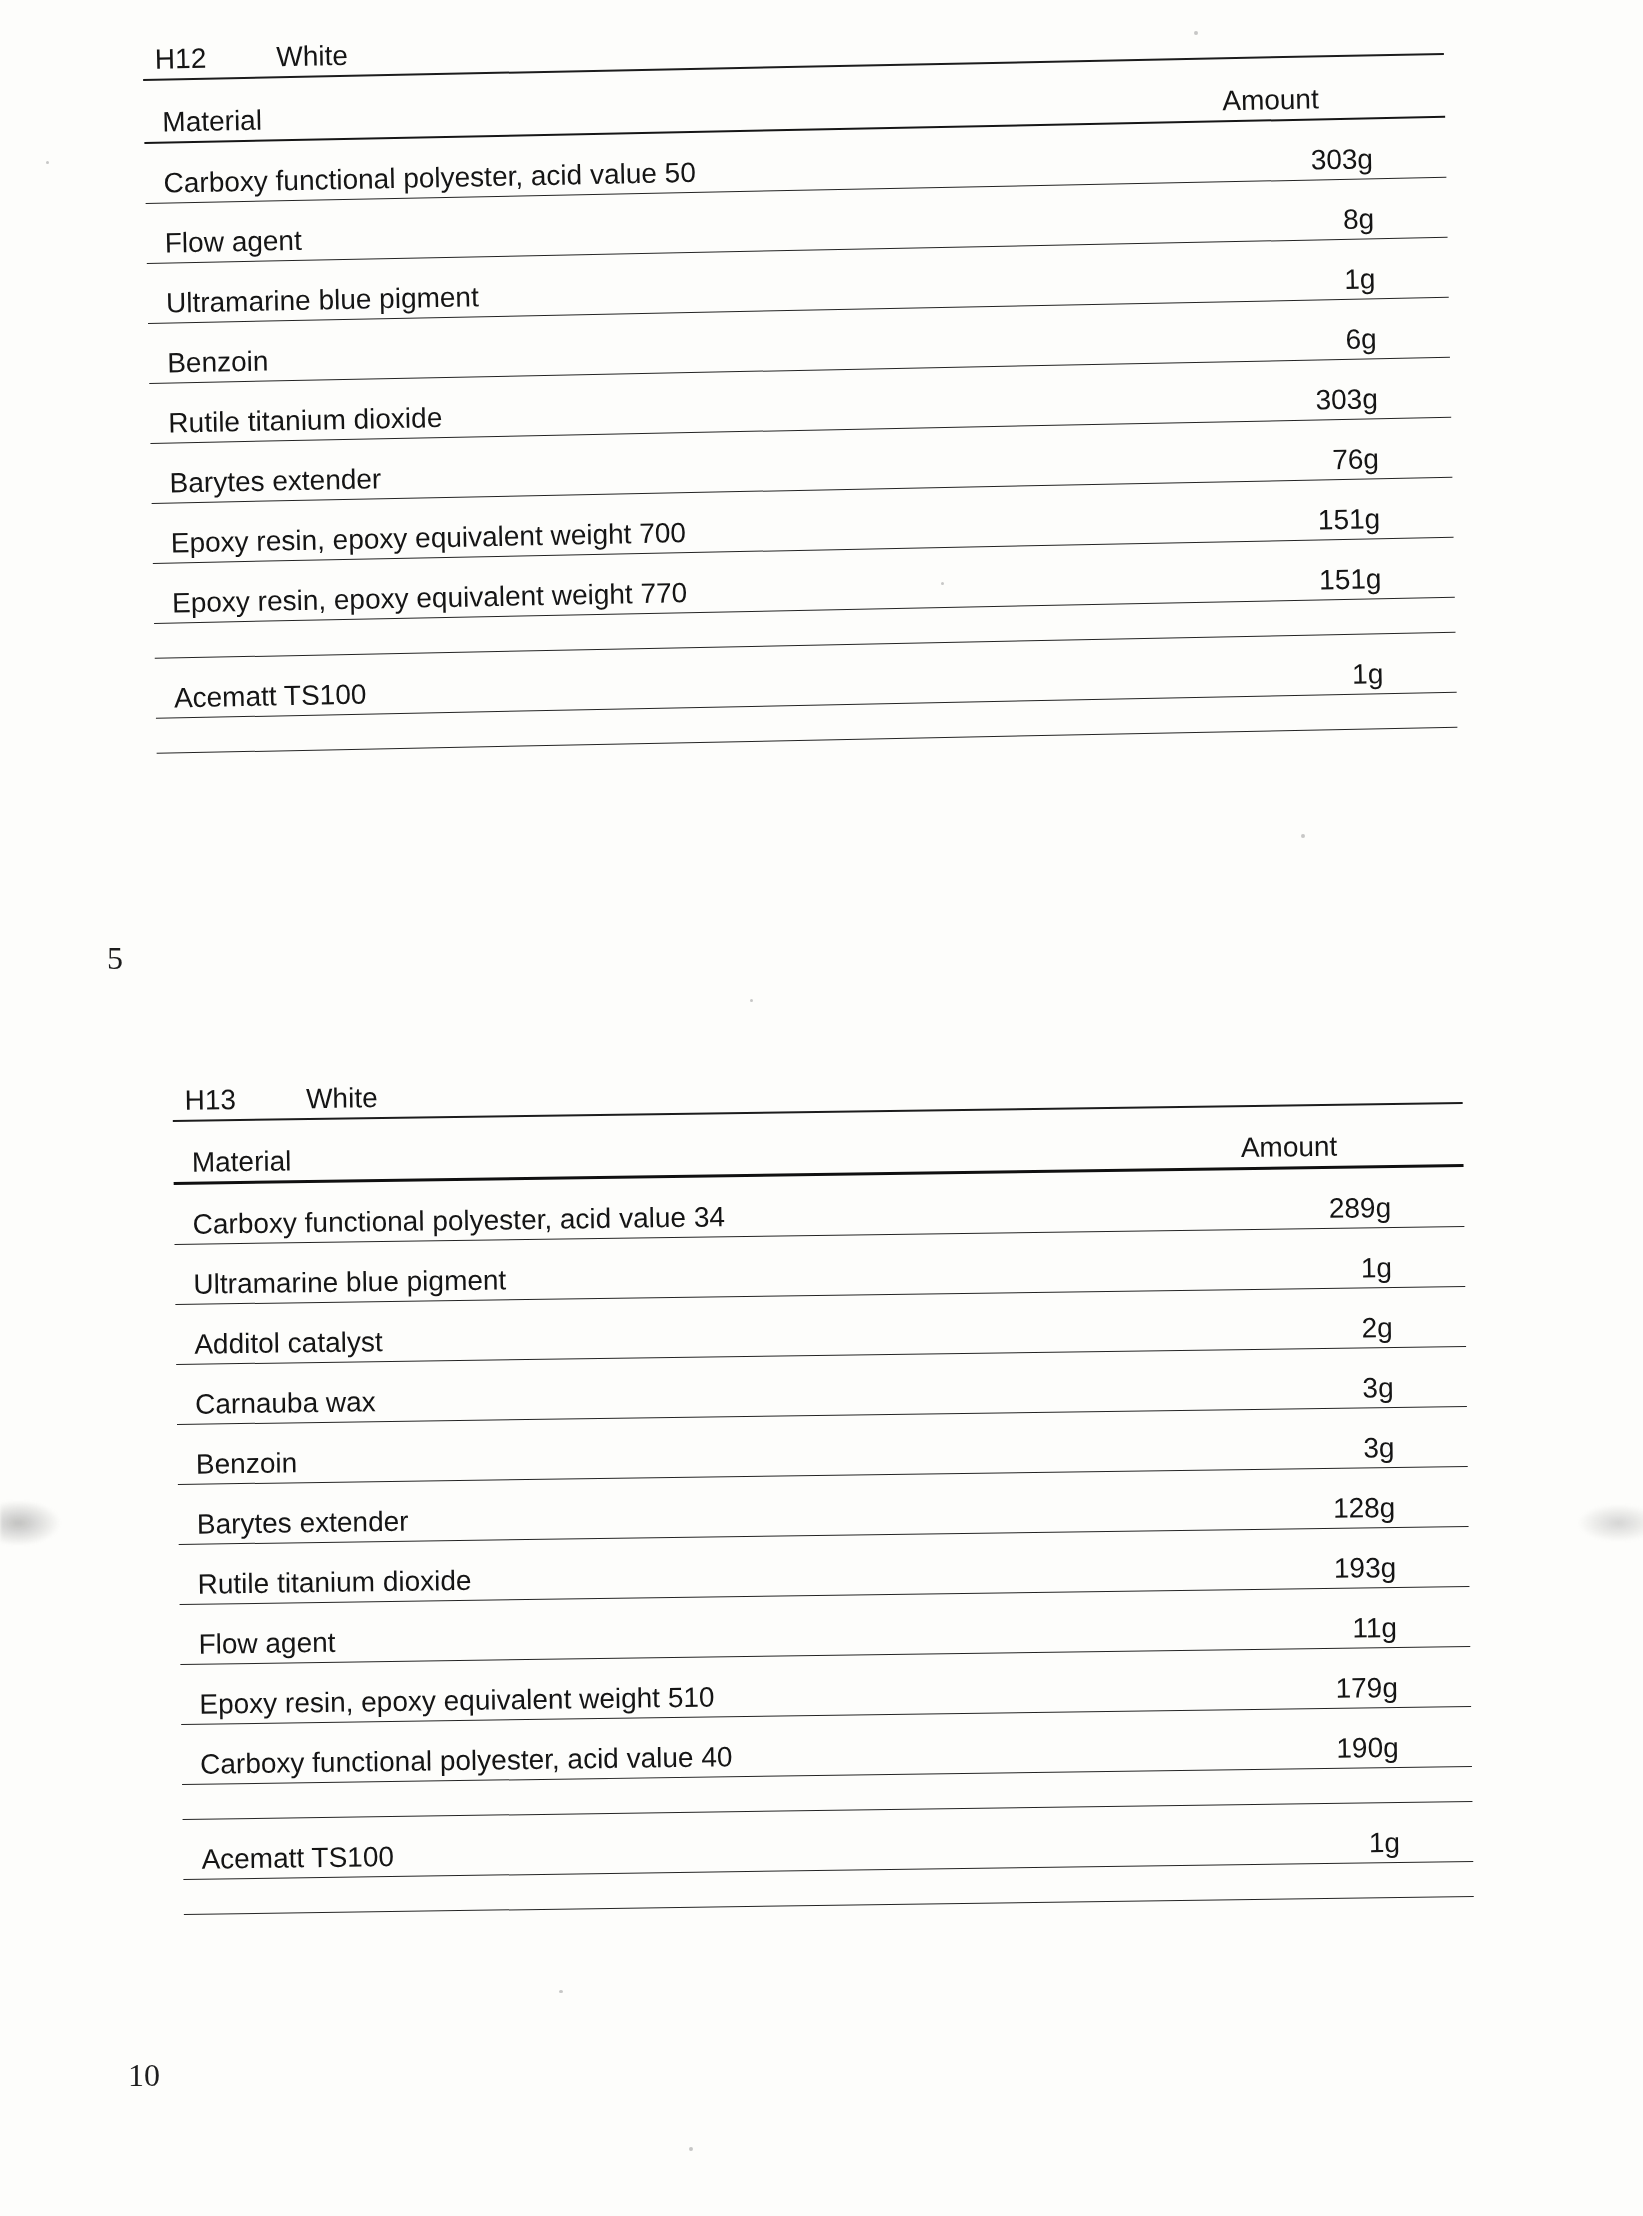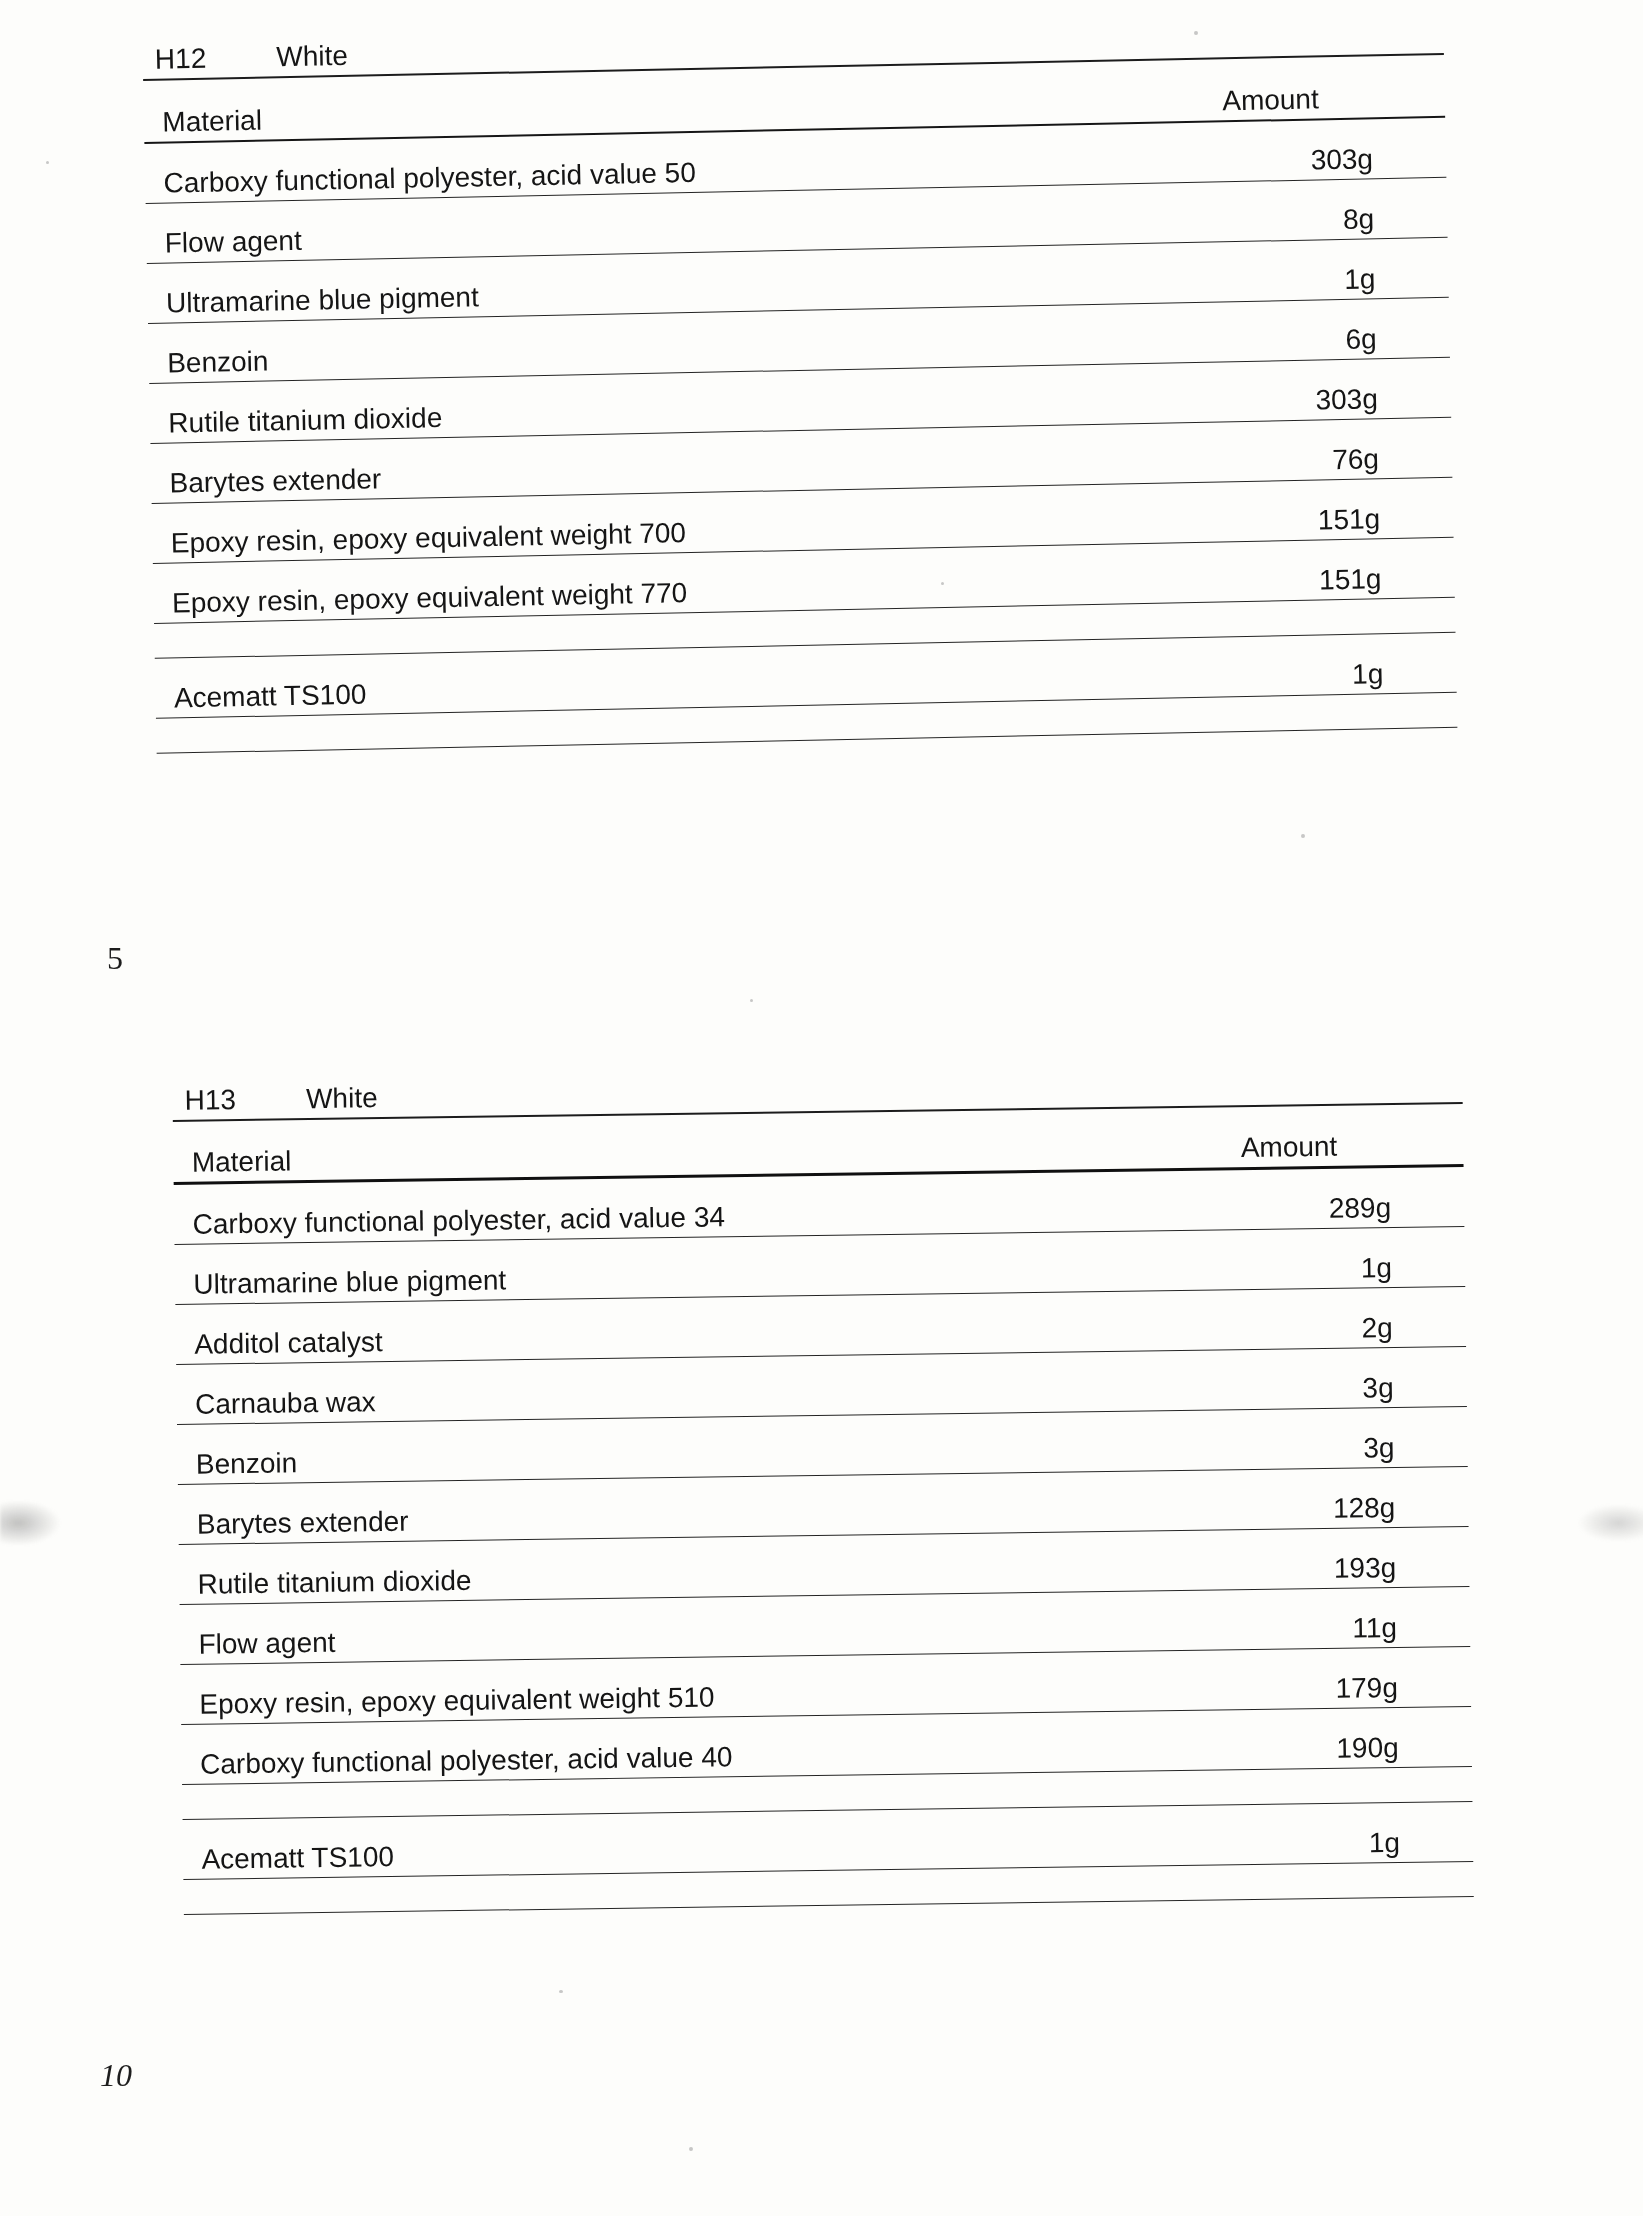--- a/index.html
+++ b/index.html
@@ -82,21 +82,21 @@
   }
 
   
   .margin-number {
     position: absolute;
     font-family: "Liberation Serif", serif;
     font-size: 32px;
     color: #1d1d1d;
   }
   #line-number-5  { left: 107px; top: 940px; }
-  #line-number-10 { left: 100px; top: 2057px; font-style: italic; }
+  #line-number-10 { left: 128px; top: 2057px; }
 
   
   .speckle {
     position: absolute;
     background: #9a9a9a;
     border-radius: 50%;
     opacity: 0.55;
   }
   .smudge {
     position: absolute;

